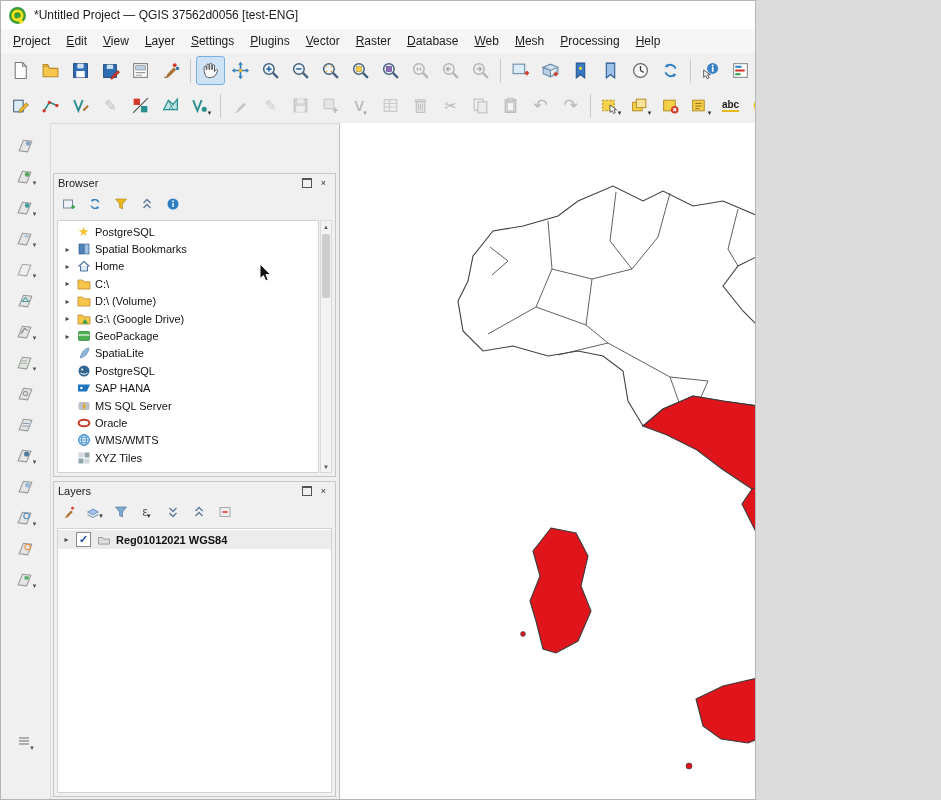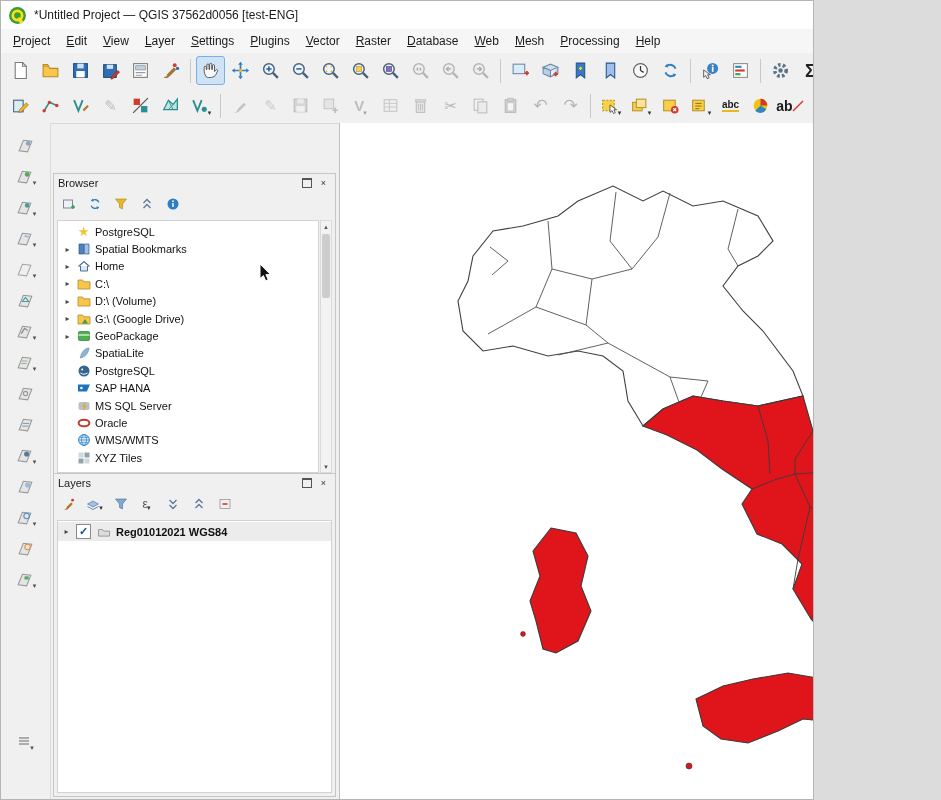--- a/index.html
+++ b/index.html
@@ -1,16 +1,16 @@
 <!DOCTYPE html>
 <html><head>
 <meta charset="utf-8">
 <style>
   html,body{margin:0;padding:0;background:#dcdcdc;}
-  .window{position:relative;width:814px;height:800px;background:#f0f0f0;overflow:hidden;
+  .window{position:relative;width:756px;height:800px;background:#f0f0f0;overflow:hidden;
     font-family:"Liberation Sans",sans-serif;color:#1a1a1a;border:1px solid #b5b5b5;box-sizing:border-box;}
   
   .titlebar{position:absolute;left:0;top:0;right:0;height:28px;background:#ffffff;border-bottom:1px solid #e3e3e3;
     display:flex;align-items:center;gap:7px;padding-left:7px;font-size:12px;}
   
   .menubar{position:absolute;left:0;top:28px;right:0;height:24px;background:#f6f6f6;border-bottom:1px solid #e7e7e7;
     display:flex;align-items:center;padding-left:4px;font-size:12px;text-align:right;}
   .menu-item{padding:3px 8px;cursor:default;}
   .menu-item::first-letter{text-decoration:underline;}
   
@@ -27,21 +27,21 @@
   .glyph{font-size:15px;line-height:1;}
   
   .lefttb{position:absolute;left:0;top:122px;bottom:0;width:50px;background:#f0f0f0;border-right:1px solid #dcdcdc;
     display:flex;flex-direction:column;align-items:center;gap:7px;padding-top:10px;box-sizing:border-box;}
   .ltb{width:38px;height:24px;display:flex;align-items:center;justify-content:center;opacity:.85;}
   .ltb .caret{padding-bottom:1px;}
   
   .panels{position:absolute;left:50px;top:122px;width:288px;bottom:0;}
   .panel{position:absolute;left:2px;right:3px;background:#f0f0f0;border:1px solid #c6c6c6;box-sizing:border-box;margin-top:44px;}
   .panel-browser{top:6px;height:304px;}
-  .panel-layers{top:306px;bottom:2px;}
+  .panel-layers{top:314px;bottom:2px;}
   .phead{height:17px;display:flex;align-items:center;font-size:11px;padding:0 4px;}
   .phead .sp{flex:1;}
   .hbtn{width:13px;height:12px;display:flex;align-items:center;justify-content:center;font-size:9px;color:#333;border:1px solid transparent;margin-left:2px;}
   .floatglyph{width:8px;height:7px;border:1px solid #555;border-top-width:2px;display:block;}
   .ptools{height:26px;display:flex;align-items:center;gap:3px;padding:0 3px;}
   .ptb{width:23px;height:22px;display:flex;align-items:center;justify-content:center;border-radius:2px;}
   .tree{position:absolute;left:3px;right:16px;top:46px;bottom:3px;background:#fff;border:1px solid #d2d2d2;overflow:hidden;font-size:11px;padding-top:2px;box-sizing:border-box;}
   .trow{height:17.4px;display:flex;align-items:center;gap:4px;padding-left:5px;white-space:nowrap;}
   .exp{width:9px;font-size:8px;color:#4a4a4a;text-align:center;flex:none;}
   .tic{width:15px;height:14px;display:flex;align-items:center;justify-content:center;flex:none;}

